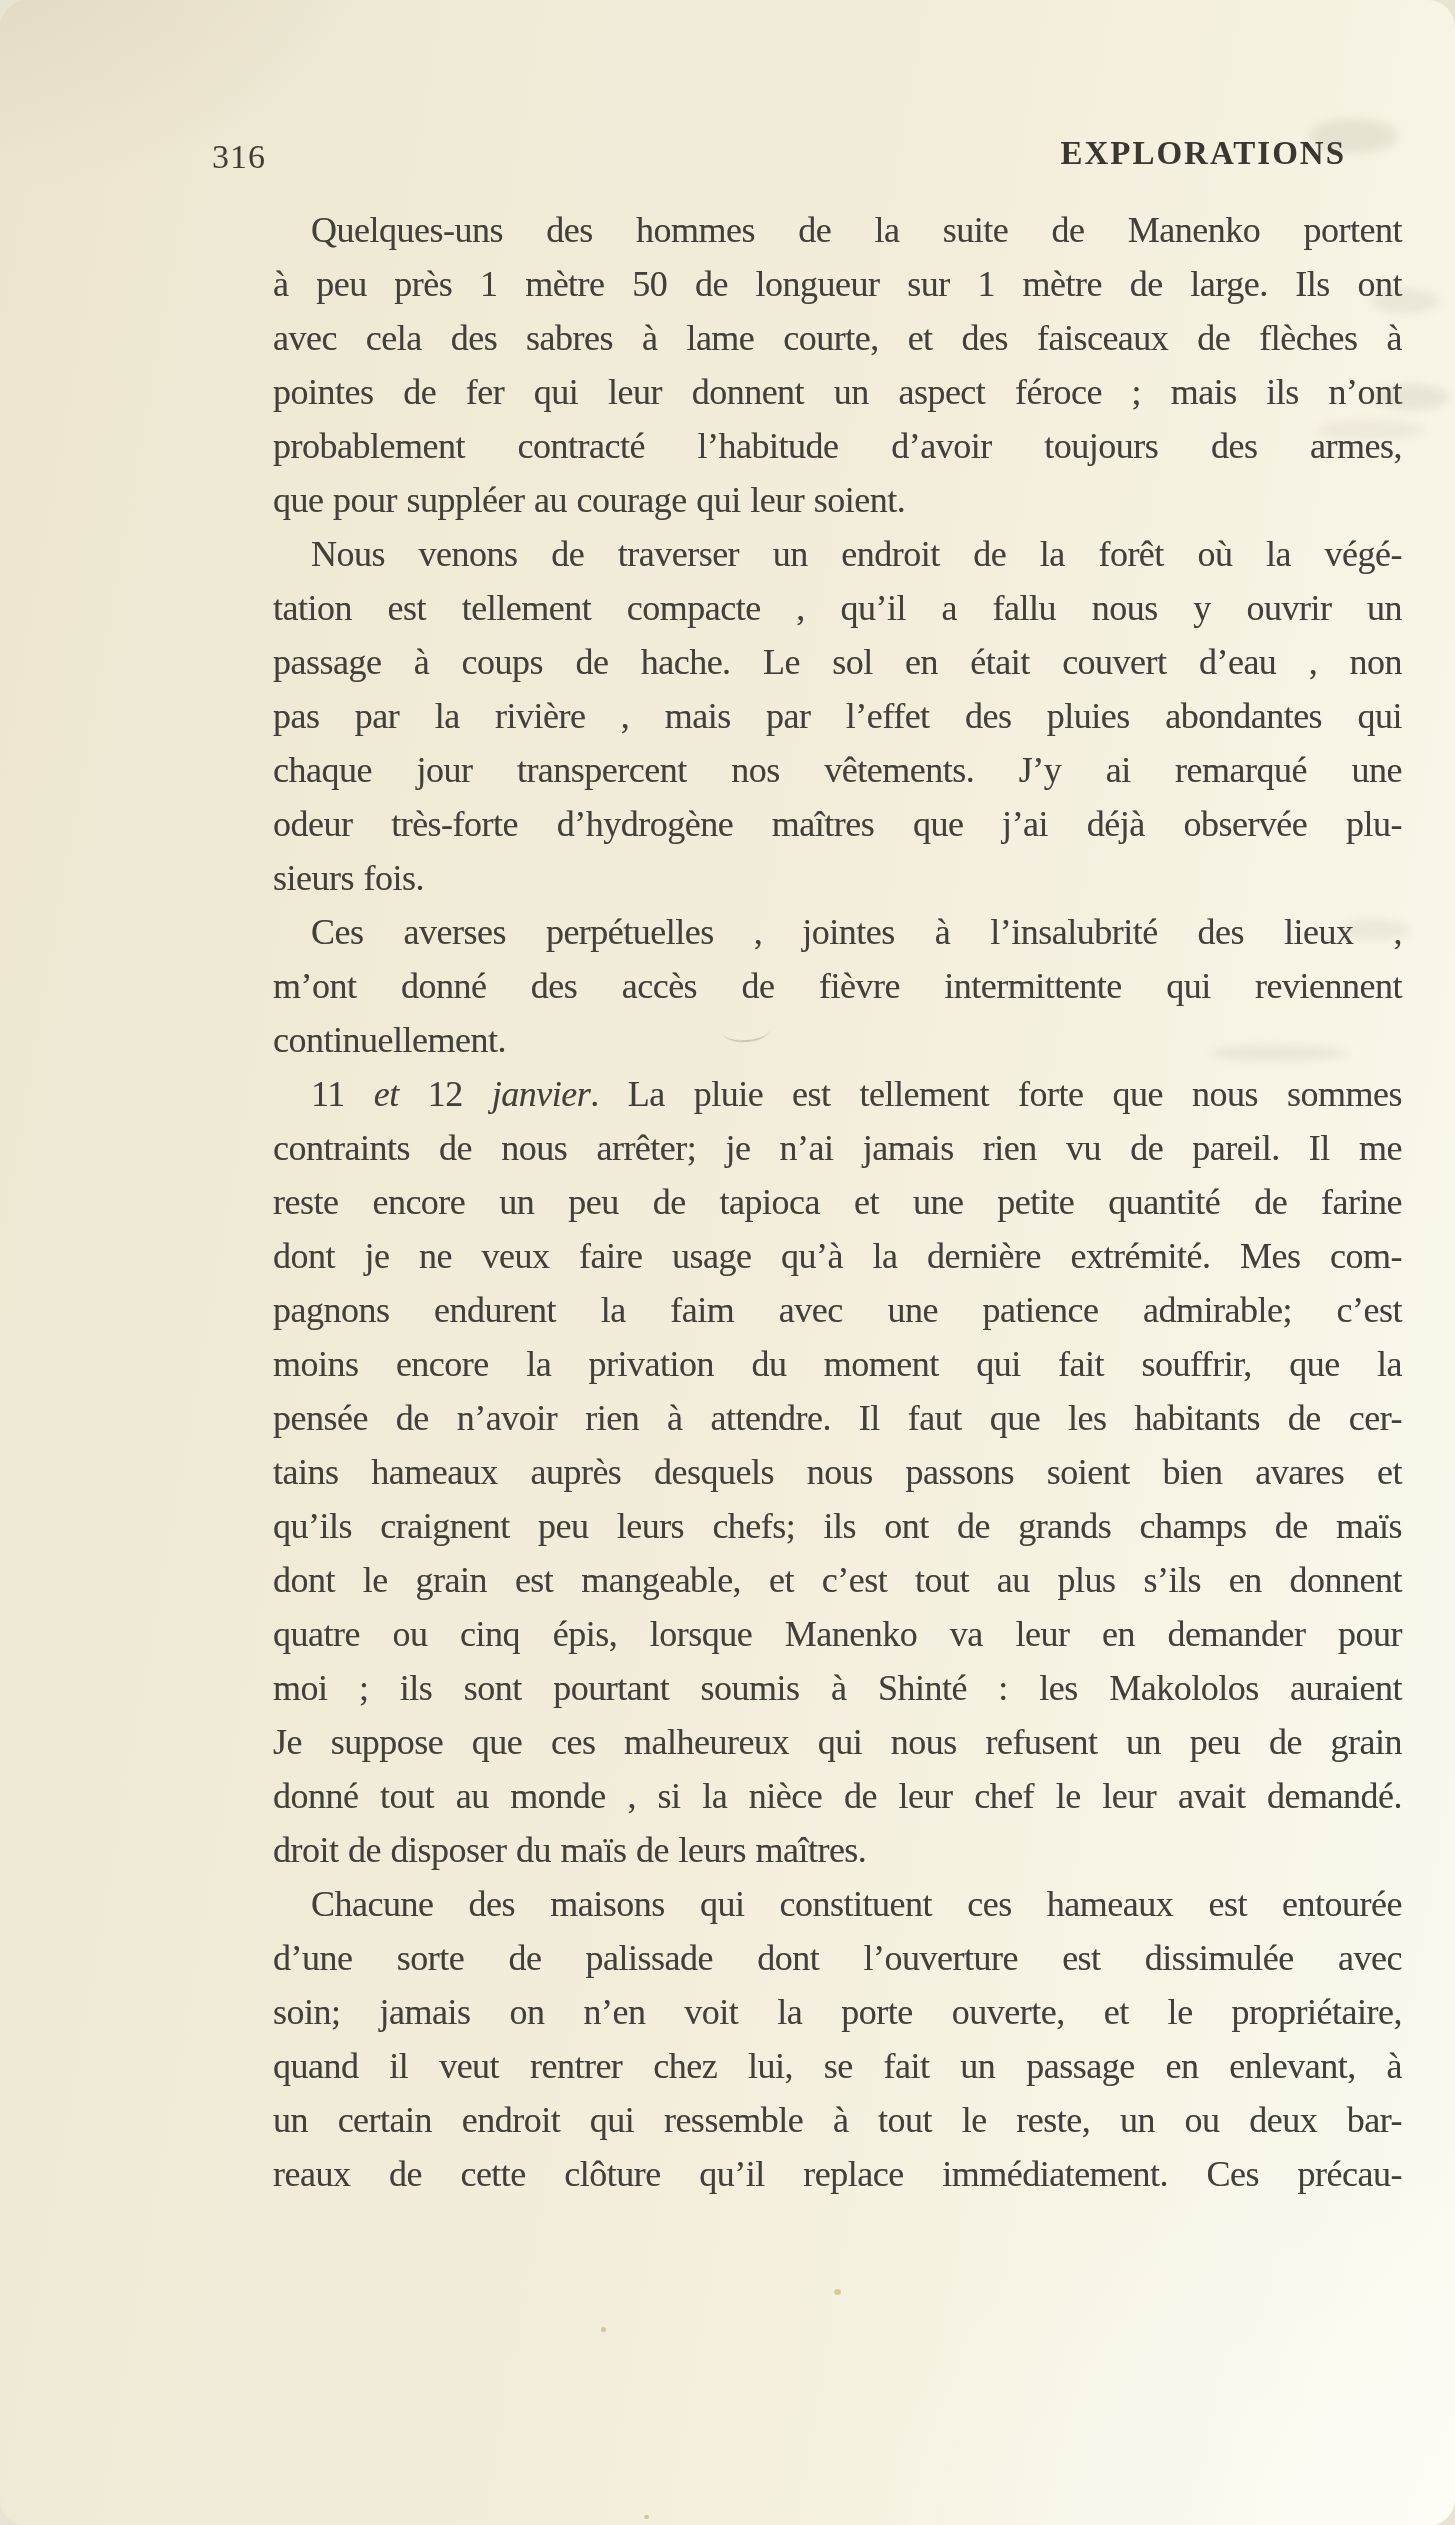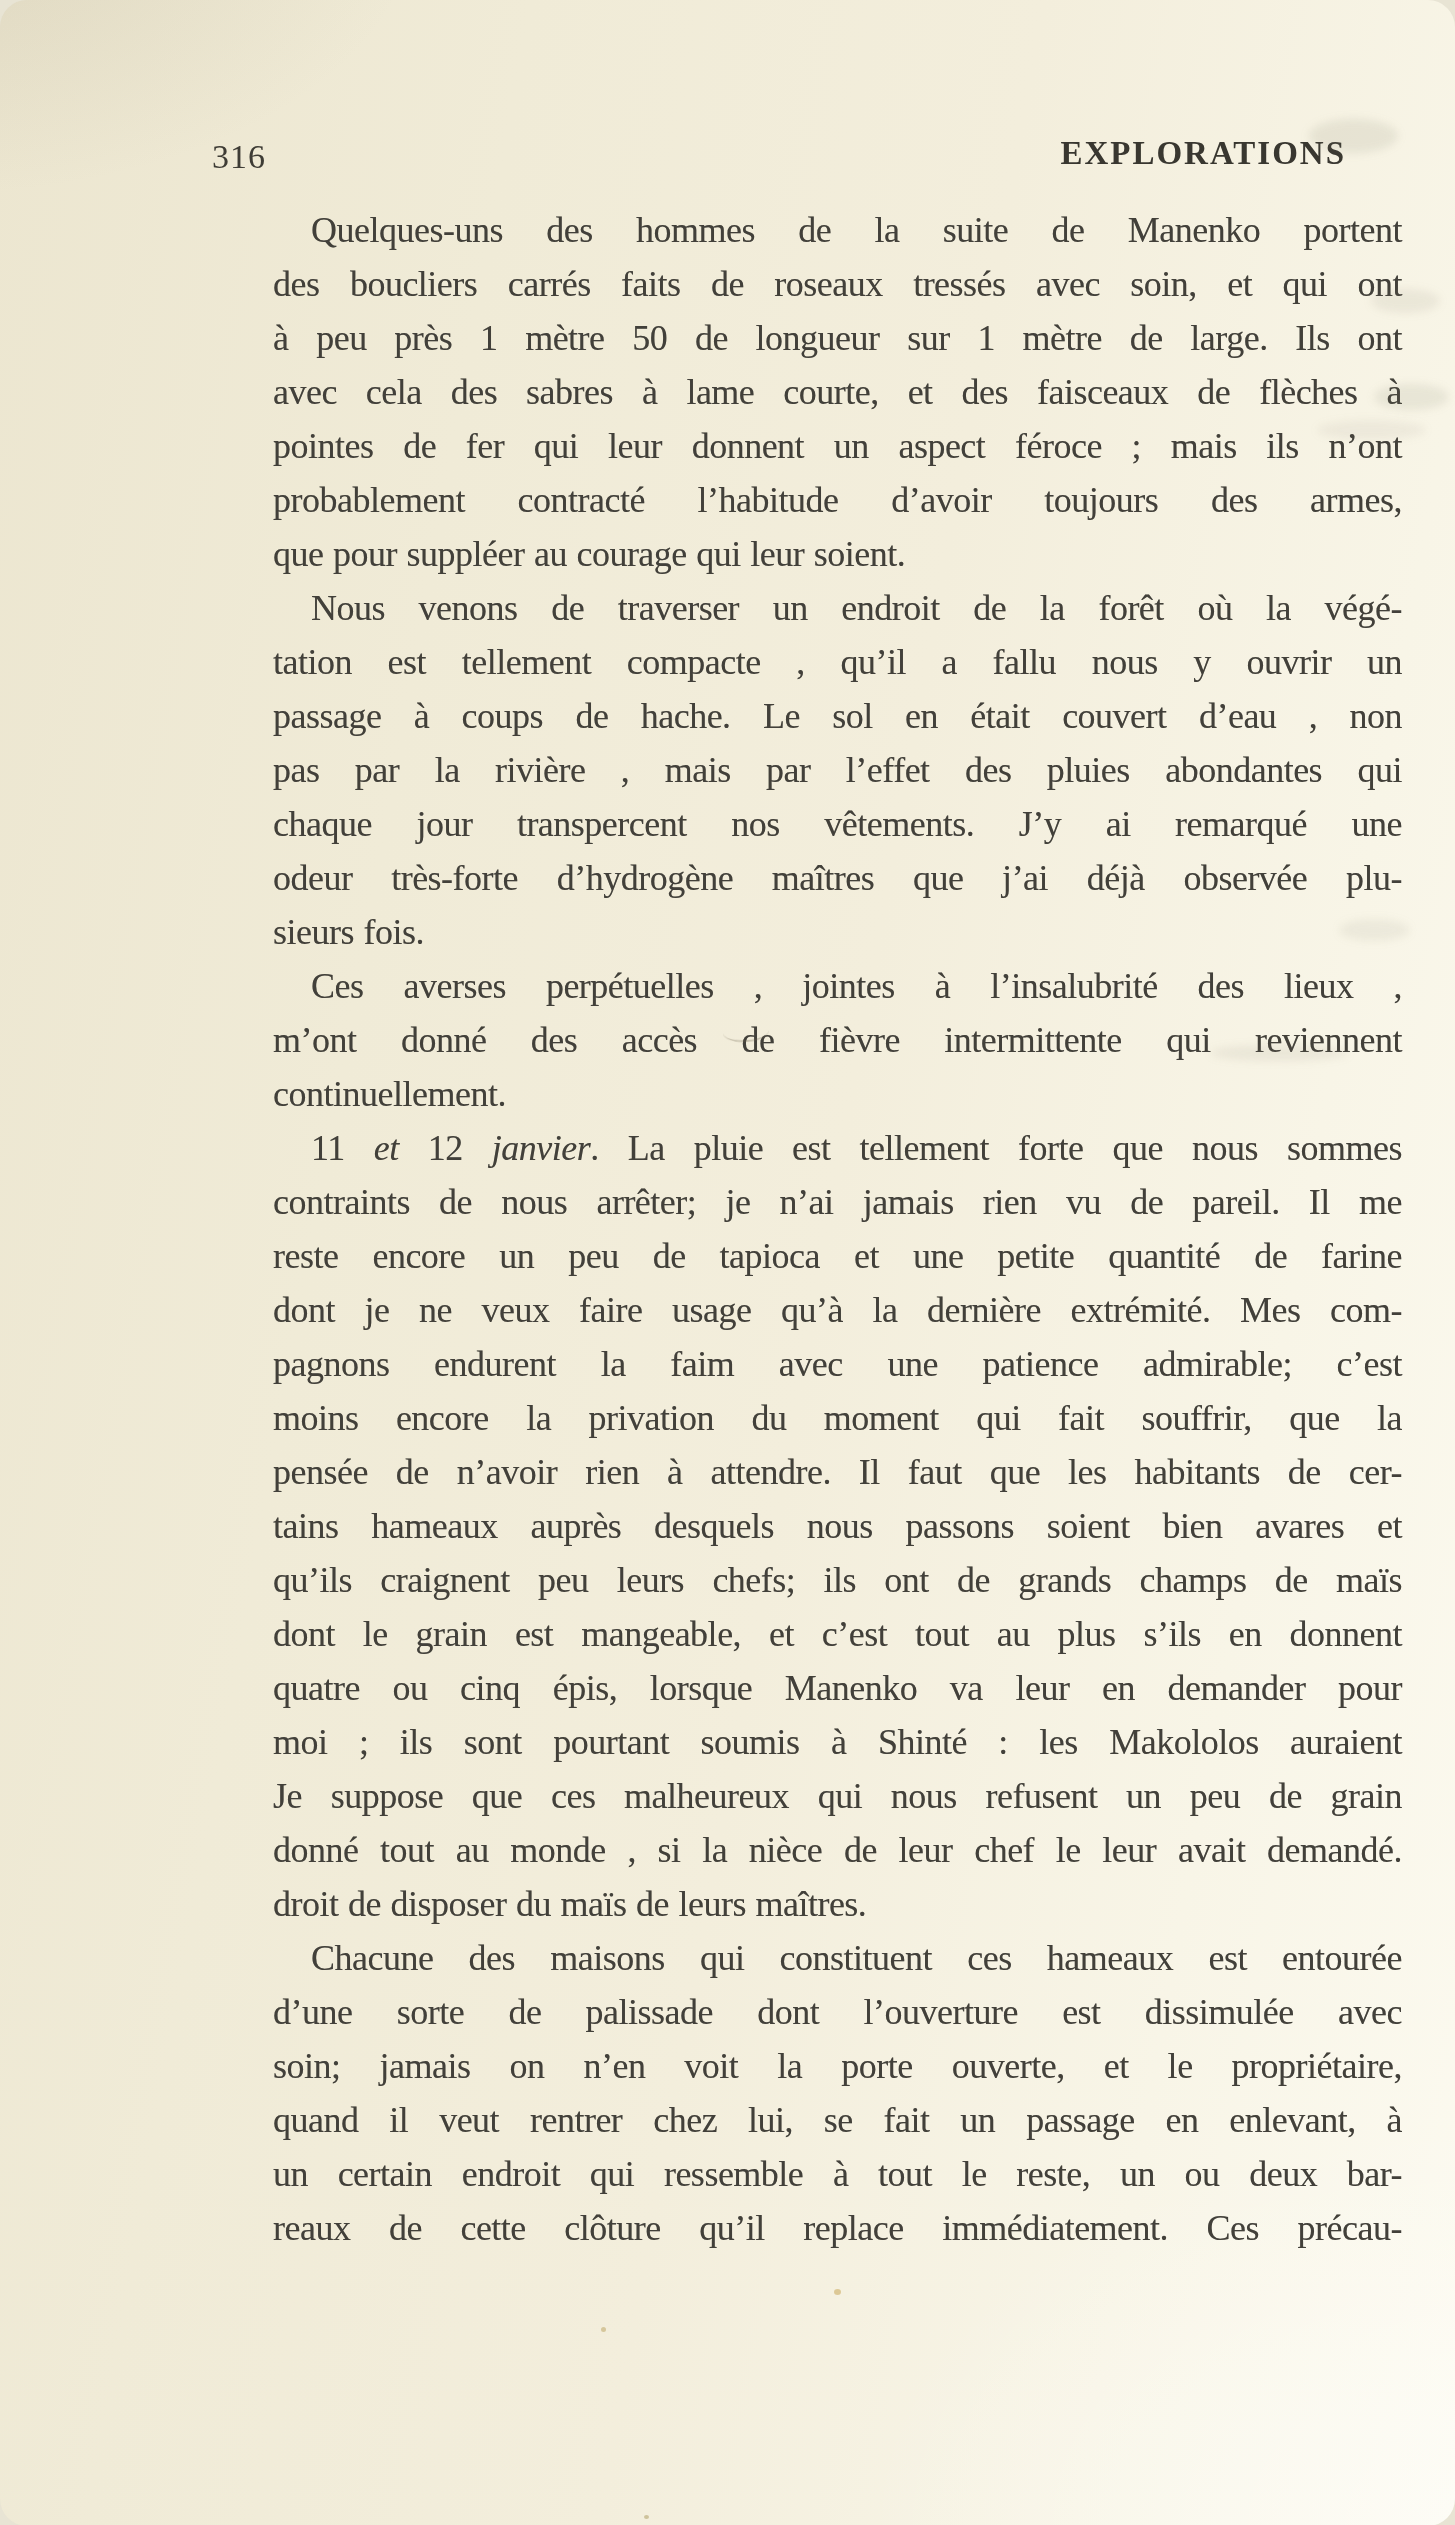--- a/index.html
+++ b/index.html
@@ -58,21 +58,20 @@
 </head>
 <body>
 
 <div id="page">
 
   <div class="pageno">316</div>
   <div class="runhead">EXPLORATIONS</div>
 
   <div class="textblock">
     <div class="line indent">Quelques-uns des hommes de la suite de Manenko portent</div>
-    <div class="line">des boucliers carrés faits de roseaux tressés avec soin, et qui ont</div>
     <div class="line">à peu près 1 mètre 50 de longueur sur 1 mètre de large. Ils ont</div>
     <div class="line">avec cela des sabres à lame courte, et des faisceaux de flèches à</div>
     <div class="line">pointes de fer qui leur donnent un aspect féroce ; mais ils n’ont</div>
     <div class="line">probablement contracté l’habitude d’avoir toujours des armes,</div>
     <div class="line pend">que pour suppléer au courage qui leur soient.</div>
     <div class="line indent">Nous venons de traverser un endroit de la forêt où la végé-</div>
     <div class="line">tation est tellement compacte , qu’il a fallu nous y ouvrir un</div>
     <div class="line">passage à coups de hache. Le sol en était couvert d’eau , non</div>
     <div class="line">pas par la rivière , mais par l’effet des pluies abondantes qui</div>
     <div class="line">chaque jour transpercent nos vêtements. J’y ai remarqué une</div>

